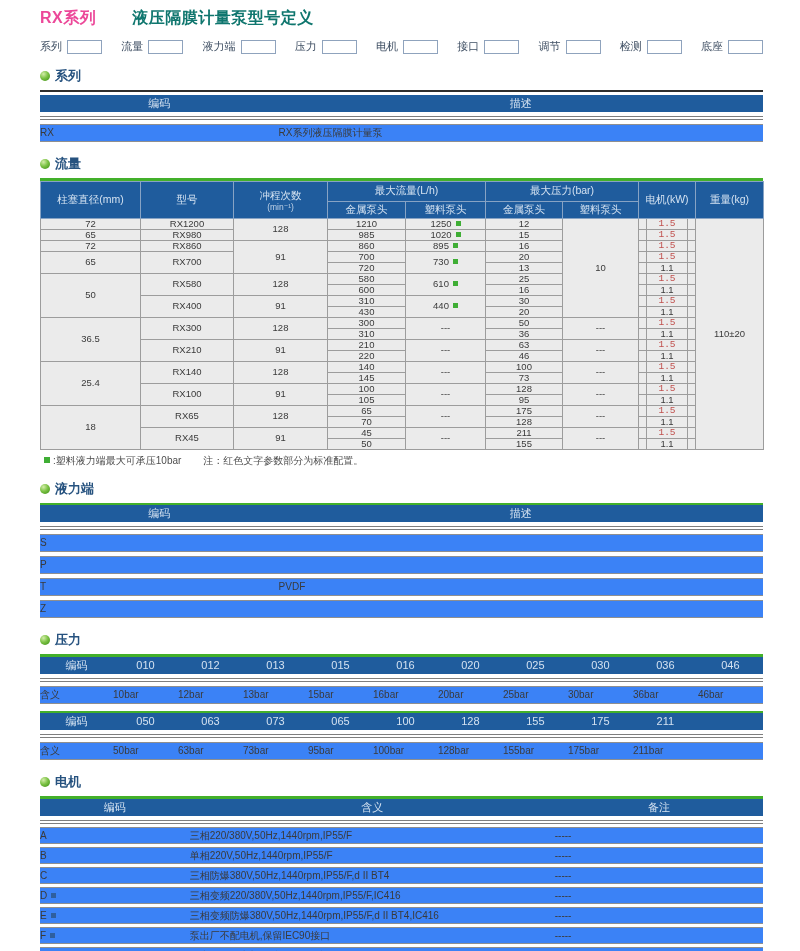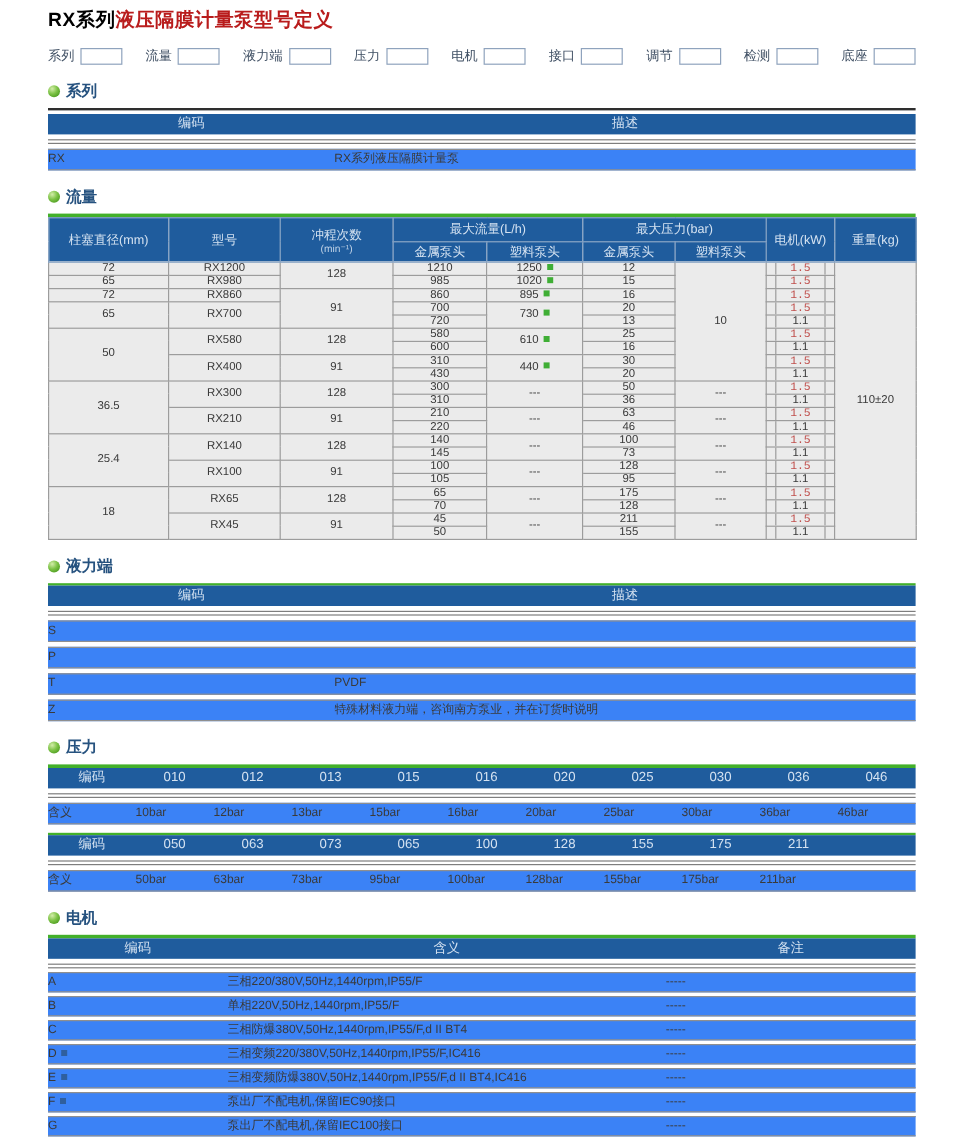--- a/index.html
+++ b/index.html
@@ -4,22 +4,22 @@
 <style>
   html,body{margin:0;padding:0;background:#ffffff;}
   .page{
     width:800px;height:951px;background:#ffffff;overflow:hidden;position:relative;
     font-family:"Liberation Sans","DejaVu Sans",sans-serif;color:#333;
   }
   .content{margin:0 37px 0 40px;padding-top:8px;width:723px;}
 
   
   .title{margin:0;font-size:16px;font-weight:bold;letter-spacing:.5px;line-height:20px;}
-  .t-green{color:#000000;}
-  .t-navy{color:#b91c1c;}
+  .t-green{color:#ec4899;}
+  .t-navy{color:#0f766e;padding-left:36px;}
 
   
   .code-row{display:flex;justify-content:space-between;align-items:center;margin-top:11px;height:15px;}
   .code-item{display:flex;align-items:center;}
   .code-item .lbl{font-size:11px;color:#3f4f63;white-space:nowrap;}
   .code-item .box{width:33px;height:12px;border:1.5px solid #8fa3bd;background:#fff;margin-left:5px;}
 
   
   .section-heading{display:flex;align-items:center;gap:5px;color:#26527f;font-weight:bold;font-size:13px;margin:13px 0 5px 0;}
   .bullet{width:10px;height:10px;border-radius:50%;flex:0 0 auto;
@@ -354,20 +354,23 @@
             </tr>
             <tr>
               <td class="c-fm">50</td>
               <td class="c-pm">155</td>
               <td class="c-motor">
                 <span class="inset">1.1</span>
               </td>
             </tr>
           </tbody>
       </table>
+      <div class="footnote">
+        <span class="fn-sq sq green"></span><span>:塑料液力端最大可承压10bar</span><span class="fn-gap"></span><span>注：红色文字参数部分为标准配置。</span>
+      </div>
     </div>
 
     <div>
       <div class="section-heading">
         <span class="bullet"></span>
         <span>液力端</span>
       </div>
       <div class="topline-green"></div>
       <div class="stable" id="hydTable">
           <div class="hdr" style="grid-template-columns: 33% 67%;">
@@ -380,21 +383,20 @@
           </div>
           <div class="bar" style="grid-template-columns: 33% 67%;">
             <span class="cell">P</span>
           </div>
           <div class="bar" style="grid-template-columns: 33% 67%;">
             <span class="cell">T</span>
             <span class="cell">PVDF</span>
           </div>
           <div class="bar" style="grid-template-columns: 33% 67%;">
             <span class="cell">Z</span>
-            <span class="cell">特殊材料液力端，咨询南方泵业，并在订货时说明</span>
           </div>
         </div>
     </div>
 
     <div>
       <div class="section-heading">
         <span class="bullet"></span>
         <span>压力</span>
       </div>
       <div class="topline-green"></div>

